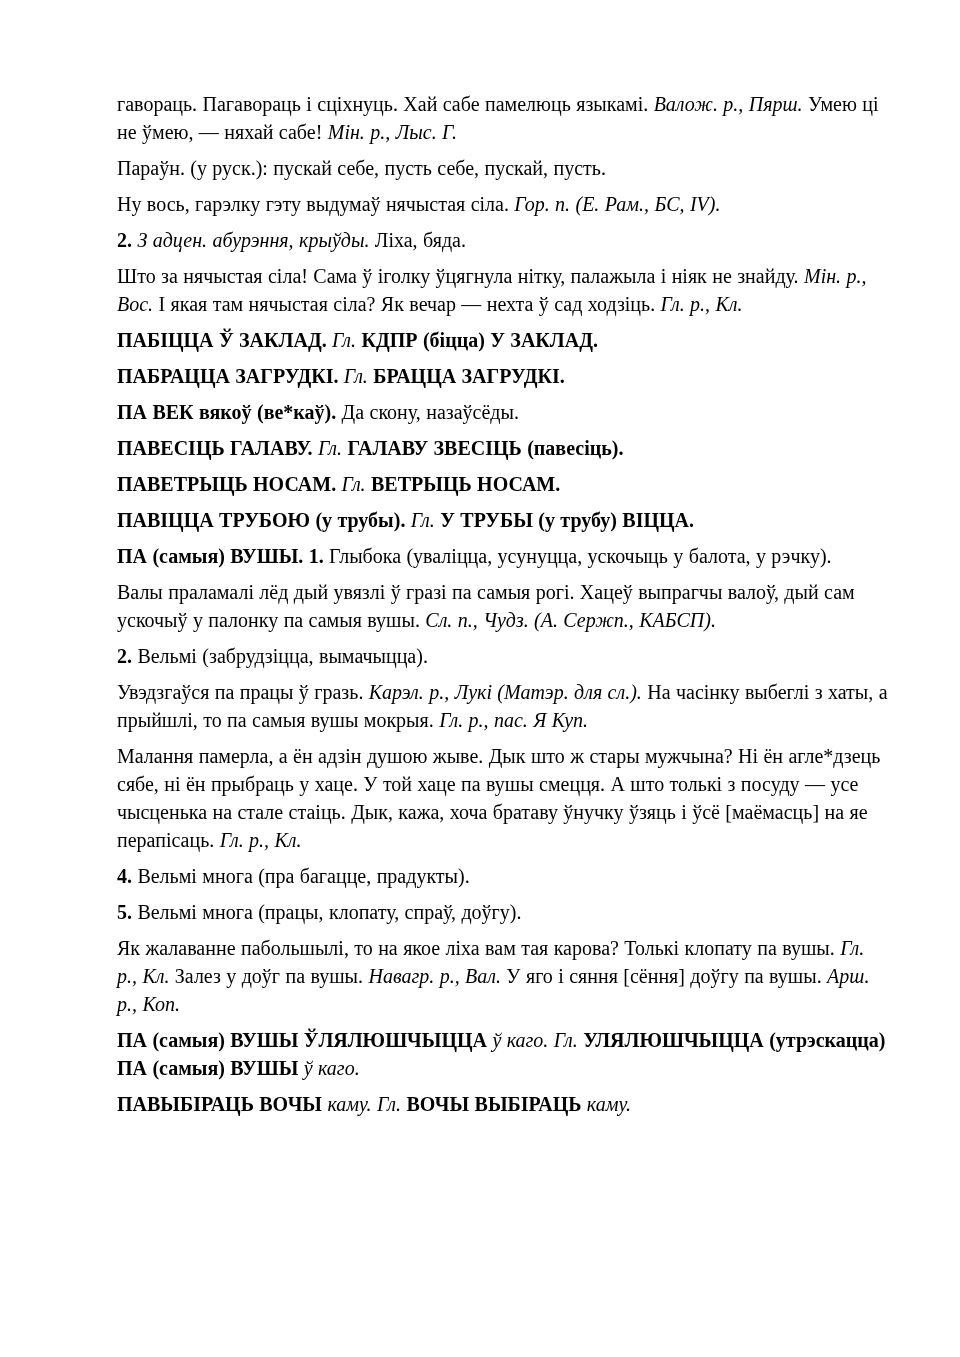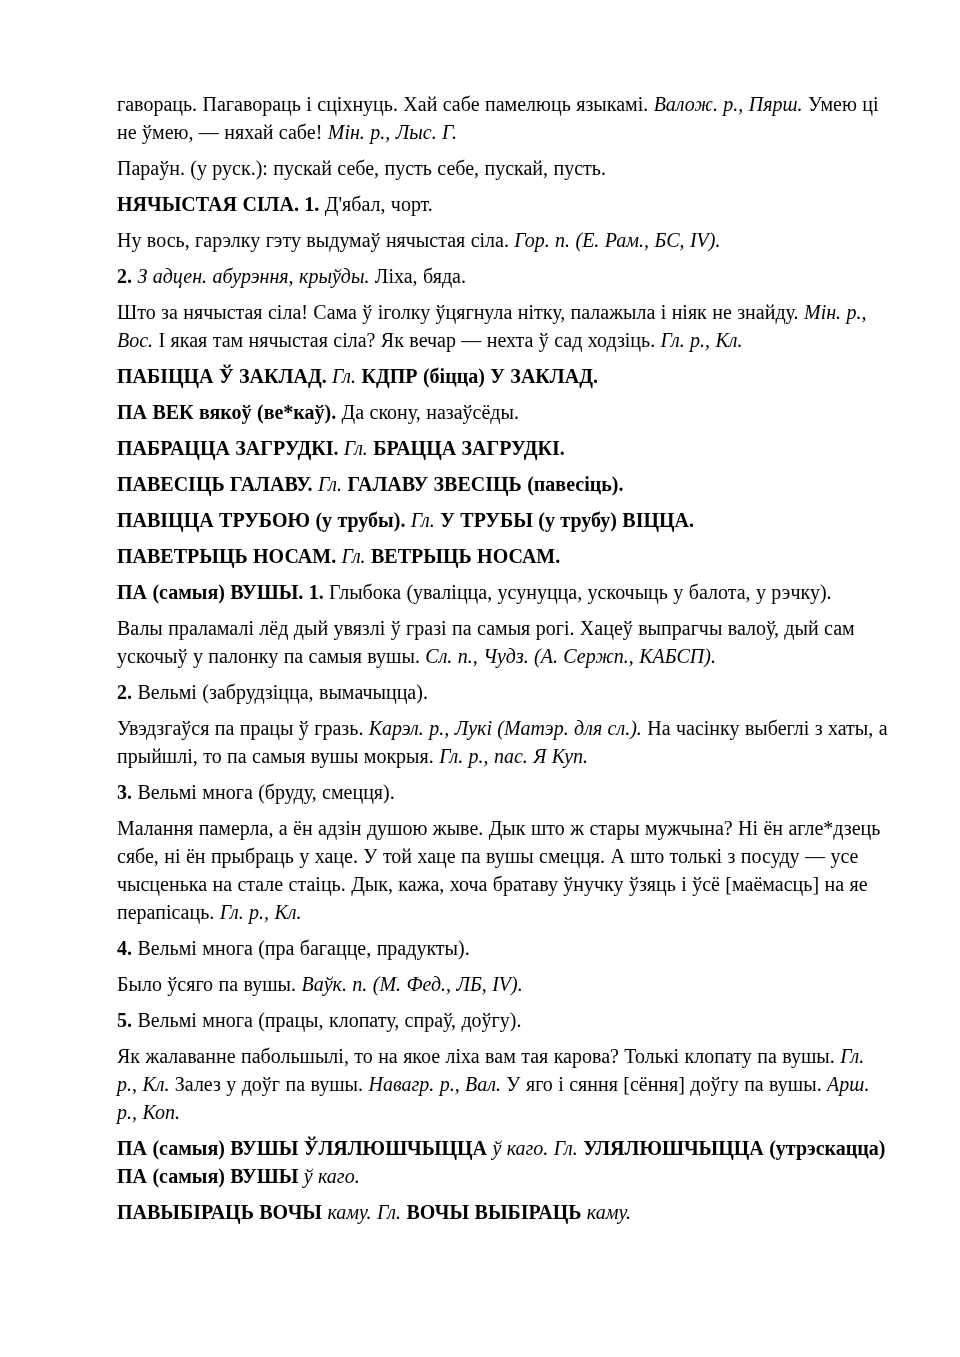--- a/index.html
+++ b/index.html
@@ -34,36 +34,33 @@
   .run-bold    { font-weight: bold;   font-style: normal; }
   .run-italic  { font-weight: normal; font-style: italic; }
 </style>
 </head>
 <body>
 
 <div class="page">
   <div class="text-column">
       <p class="para"><span class="run-regular">гавораць. Пагавораць і сціхнуць. Хай сабе памелюць языкамі. </span><span class="run-italic">Валож. р., Пярш.</span><span class="run-regular"> Умею ці не ўмею, — няхай сабе! </span><span class="run-italic">Мін. р., Лыс. Г.</span></p>
       <p class="para"><span class="run-regular">Параўн. (у руск.): пускай себе, пусть себе, пускай, пусть.</span></p>
-      <p class="para"><span class="run-bold">НЯЧЫСТАЯ СІЛА. 1.</span><span class="run-regular"> Д'ябал, чорт.</span></p>
       <p class="para"><span class="run-regular">Ну вось, гарэлку гэту выдумаў нячыстая сіла. </span><span class="run-italic">Гор. п. (Е. Рам., БС, IV).</span></p>
       <p class="para"><span class="run-bold">2.</span><span class="run-italic"> З адцен. абурэння, крыўды.</span><span class="run-regular"> Ліха, бяда.</span></p>
       <p class="para"><span class="run-regular">Што за нячыстая сіла! Сама ў іголку ўцягнула нітку, палажыла і ніяк не знайду. </span><span class="run-italic">Мін. р., Вос.</span><span class="run-regular"> І якая там нячыстая сіла? Як вечар — нехта ў сад ходзіць. </span><span class="run-italic">Гл. р., Кл.</span></p>
       <p class="para"><span class="run-bold">ПАБІЦЦА Ў ЗАКЛАД.</span><span class="run-italic"> Гл.</span><span class="run-bold"> КДПР (біцца) У ЗАКЛАД.</span></p>
+      <p class="para"><span class="run-bold">ПАБРАЦЦА ЗАГРУДКІ.</span><span class="run-italic"> Гл.</span><span class="run-bold"> БРАЦЦА ЗАГРУДКІ.</span></p>
       <p class="para"><span class="run-bold">ПА ВЕК вякоў (ве*каў).</span><span class="run-regular"> Да скону, назаўсёды.</span></p>
-      <p class="para"><span class="run-bold">ПАБРАЦЦА ЗАГРУДКІ.</span><span class="run-italic"> Гл.</span><span class="run-bold"> БРАЦЦА ЗАГРУДКІ.</span></p>
       <p class="para"><span class="run-bold">ПАВЕСІЦЬ ГАЛАВУ.</span><span class="run-italic"> Гл.</span><span class="run-bold"> ГАЛАВУ ЗВЕСІЦЬ (павесіць).</span></p>
+      <p class="para"><span class="run-bold">ПАВЕТРЫЦЬ НОСАМ.</span><span class="run-italic"> Гл.</span><span class="run-bold"> ВЕТРЫЦЬ НОСАМ.</span></p>
       <p class="para"><span class="run-bold">ПАВІЦЦА ТРУБОЮ (у трубы).</span><span class="run-italic"> Гл.</span><span class="run-bold"> У ТРУБЫ (у трубу) ВІЦЦА.</span></p>
-      <p class="para"><span class="run-bold">ПАВЕТРЫЦЬ НОСАМ.</span><span class="run-italic"> Гл.</span><span class="run-bold"> ВЕТРЫЦЬ НОСАМ.</span></p>
       <p class="para"><span class="run-bold">ПА (самыя) ВУШЫ. 1.</span><span class="run-regular"> Глыбока (уваліцца, усунуцца, ускочыць у балота, у рэчку).</span></p>
       <p class="para"><span class="run-regular">Валы праламалі лёд дый увязлі ў гразі па самыя рогі. Хацеў выпрагчы валоў, дый сам ускочыў у палонку па самыя вушы. </span><span class="run-italic">Сл. п., Чудз. (А. Сержп., КАБСП).</span></p>
       <p class="para"><span class="run-bold">2.</span><span class="run-regular"> Вельмі (забрудзіцца, вымачыцца).</span></p>
       <p class="para"><span class="run-regular">Увэдзгаўся па працы ў гразь. </span><span class="run-italic">Карэл. р., Лукі (Матэр. для сл.).</span><span class="run-regular"> На часінку выбеглі з хаты, а прыйшлі, то па самыя вушы мокрыя. </span><span class="run-italic">Гл. р., пас. Я Куп.</span></p>
-      <p class="para"><span class="run-bold">3.</span><span class="run-regular"> Вельмі многа (бруду, смецця).</span></p>
       <p class="para"><span class="run-regular">Малання памерла, а ён адзін душою жыве. Дык што ж стары мужчына? Ні ён агле*дзець сябе, ні ён прыбраць у хаце. У той хаце па вушы смецця. А што толькі з посуду — усе чысценька на стале стаіць. Дык, кажа, хоча братаву ўнучку ўзяць і ўсё [маёмасць] на яе перапісаць. </span><span class="run-italic">Гл. р., Кл.</span></p>
       <p class="para"><span class="run-bold">4.</span><span class="run-regular"> Вельмі многа (пра багацце, прадукты).</span></p>
-      <p class="para"><span class="run-regular">Было ўсяго па вушы. </span><span class="run-italic">Ваўк. п. (М. Фед., ЛБ, IV).</span></p>
       <p class="para"><span class="run-bold">5.</span><span class="run-regular"> Вельмі многа (працы, клопату, спраў, доўгу).</span></p>
       <p class="para"><span class="run-regular">Як жалаванне пабольшылі, то на якое ліха вам тая карова? Толькі клопату па вушы. </span><span class="run-italic">Гл. р., Кл.</span><span class="run-regular"> Залез у доўг па вушы. </span><span class="run-italic">Навагр. р., Вал.</span><span class="run-regular"> У яго і сяння [сёння] доўгу па вушы. </span><span class="run-italic">Арш. р., Коп.</span></p>
       <p class="para"><span class="run-bold">ПА (самыя) ВУШЫ ЎЛЯЛЮШЧЫЦЦА</span><span class="run-italic"> ў каго. Гл.</span><span class="run-bold"> УЛЯЛЮШЧЫЦЦА (утрэскацца) ПА (самыя) ВУШЫ</span><span class="run-italic"> ў каго.</span></p>
       <p class="para"><span class="run-bold">ПАВЫБІРАЦЬ ВОЧЫ</span><span class="run-italic"> каму. Гл.</span><span class="run-bold"> ВОЧЫ ВЫБІРАЦЬ</span><span class="run-italic"> каму.</span></p>
     </div>
 </div>
 
 </body></html>

